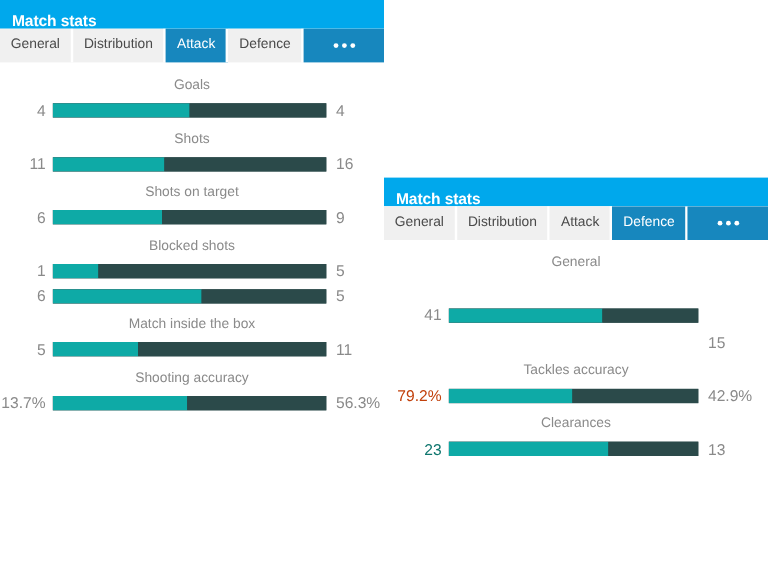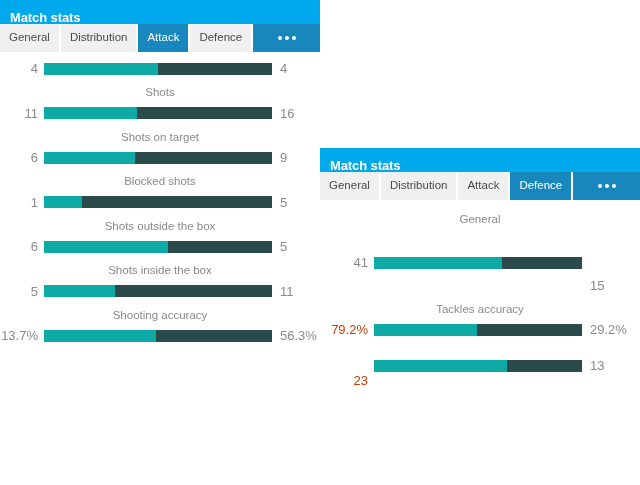--- a/index.html
+++ b/index.html
@@ -160,20 +160,21 @@
           <i></i>
           <i></i>
           <i></i>
         </span>
     </div>
   </div>
 
   <div class="stats-body">
 
     <div class="stat-row">
+      <div class="stat-label" style="color: rgb(138, 138, 138);">Goals</div>
       <div class="stat-bar-line">
         <span class="stat-val left" style="color: rgb(138, 138, 138);">4</span>
         <span class="bar" style="background: rgb(43, 74, 74);">
           <span class="seg-left" style="width: 50%; background: rgb(14, 170, 166);"></span>
           <span class="seg-right" style="background: rgb(43, 74, 74);"></span>
         </span>
         <span class="stat-val right" style="color: rgb(138, 138, 138);">4</span>
       </div>
     </div>
 
@@ -207,33 +208,32 @@
         <span class="stat-val left" style="color: rgb(138, 138, 138);">1</span>
         <span class="bar" style="background: rgb(43, 74, 74);">
           <span class="seg-left" style="width: 16.7%; background: rgb(14, 170, 166);"></span>
           <span class="seg-right" style="background: rgb(43, 74, 74);"></span>
         </span>
         <span class="stat-val right" style="color: rgb(138, 138, 138);">5</span>
       </div>
     </div>
 
     <div class="stat-row">
-      <div class="stat-label" style="color: rgb(138, 138, 138);">Shots outside the box</div>
       <div class="stat-bar-line">
         <span class="stat-val left" style="color: rgb(138, 138, 138);">6</span>
         <span class="bar" style="background: rgb(43, 74, 74);">
           <span class="seg-left" style="width: 54.5%; background: rgb(14, 170, 166);"></span>
           <span class="seg-right" style="background: rgb(43, 74, 74);"></span>
         </span>
         <span class="stat-val right" style="color: rgb(138, 138, 138);">5</span>
       </div>
     </div>
 
     <div class="stat-row">
-      <div class="stat-label" style="color: rgb(138, 138, 138);">Shots inside the box</div>
+      <div class="stat-label" style="color: rgb(138, 138, 138);">Match inside the box</div>
       <div class="stat-bar-line">
         <span class="stat-val left" style="color: rgb(138, 138, 138);">5</span>
         <span class="bar" style="background: rgb(43, 74, 74);">
           <span class="seg-left" style="width: 31.3%; background: rgb(14, 170, 166);"></span>
           <span class="seg-right" style="background: rgb(43, 74, 74);"></span>
         </span>
         <span class="stat-val right" style="color: rgb(138, 138, 138);">11</span>
       </div>
     </div>
 
@@ -287,27 +287,28 @@
     </div>
 
     <div class="stat-row">
       <div class="stat-label" style="color: rgb(138, 138, 138);">Tackles accuracy</div>
       <div class="stat-bar-line">
         <span class="stat-val left" style="color: #c2410c;">79.2%</span>
         <span class="bar" style="background: rgb(43, 74, 74);">
           <span class="seg-left" style="width: 49.7%; background: rgb(14, 170, 166);"></span>
           <span class="seg-right" style="background: rgb(43, 74, 74);"></span>
         </span>
-        <span class="stat-val right" style="color: rgb(138, 138, 138);">29.2%</span>
-      </div>
-    </div>
-
-    <div class="stat-row">
-      <div class="stat-bar-line">
-        <span class="stat-val left" style="color: #c2410c; margin-top: 30px;">23</span>
+        <span class="stat-val right" style="color: rgb(138, 138, 138);">42.9%</span>
+      </div>
+    </div>
+
+    <div class="stat-row">
+      <div class="stat-label" style="color: rgb(138, 138, 138);">Clearances</div>
+      <div class="stat-bar-line">
+        <span class="stat-val left" style="color: #0f766e;">23</span>
         <span class="bar" style="background: rgb(43, 74, 74);">
           <span class="seg-left" style="width: 63.9%; background: rgb(14, 170, 166);"></span>
           <span class="seg-right" style="background: rgb(43, 74, 74);"></span>
         </span>
         <span class="stat-val right" style="color: rgb(138, 138, 138);">13</span>
       </div>
     </div>
 
   </div>
 </div>

